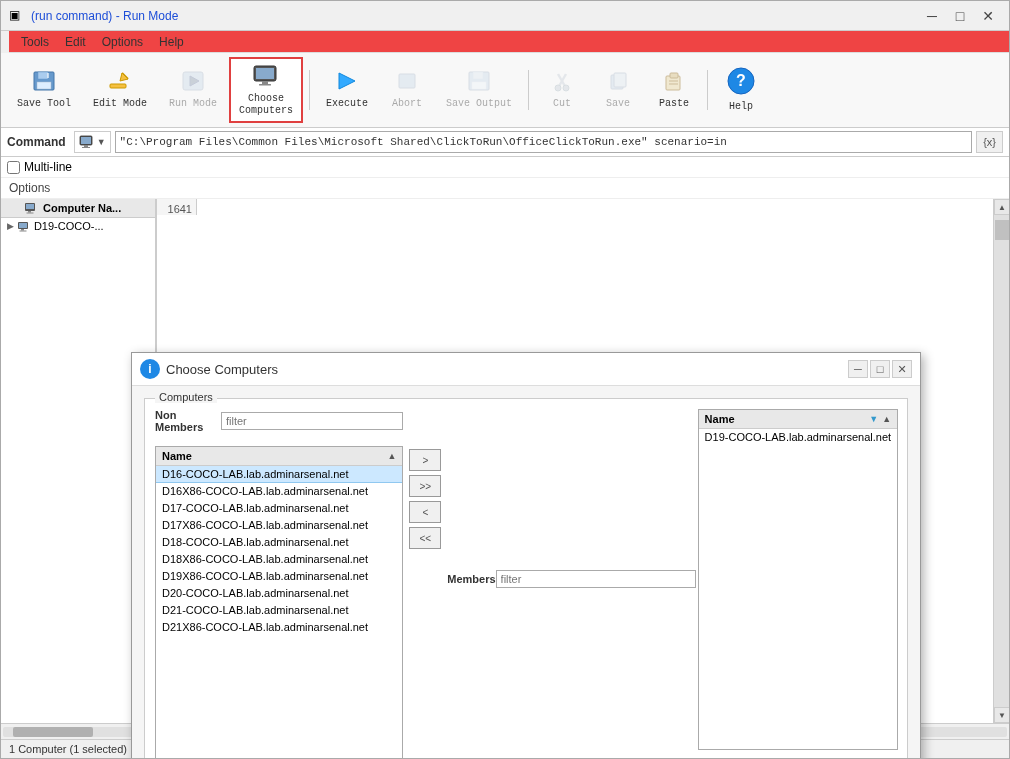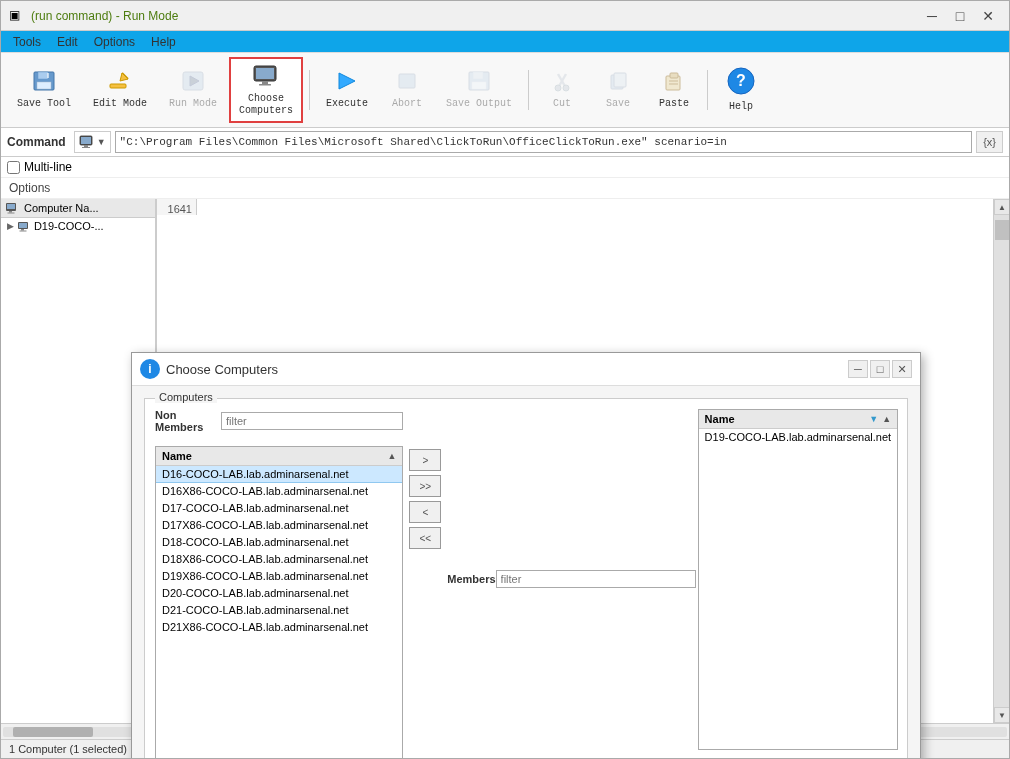--- a/index.html
+++ b/index.html
@@ -9,36 +9,37 @@
     .title-bar {
       background: #f0f0f0;
       height: 30px;
       display: flex;
       align-items: center;
       padding: 0 8px;
       border-bottom: 1px solid #ccc;
       user-select: none;
     }
     .title-bar-icon { width: 16px; height: 16px; margin-right: 6px; }
-    .title-bar-text { flex: 1; font-size: 12px; color: #4d7c0f; }
+    .title-bar-text { flex: 1; font-size: 12px; color: #1d4ed8; }
     .title-bar-controls { display: flex; gap: 2px; }
     .title-bar-btn {
       width: 26px; height: 20px; border: none; background: transparent;
       cursor: pointer; font-size: 14px; display: flex; align-items: center;
       justify-content: center; color: #444;
     }
 
     
     .menu-bar {
-      background: #0ea5e9;
+      background: #ef4444;
       height: 22px;
       display: flex;
       align-items: center;
       padding: 0 4px;
       border-bottom: 1px solid #ddd;
+      margin-left: 8px;
     }
     .menu-item {
       padding: 2px 8px;
       cursor: pointer;
       font-size: 12px;
       color: #333;
     }
 
     
     .toolbar {
@@ -107,23 +108,23 @@
     .left-panel {
       width: 155px;
       border-right: 1px solid #ccc;
       background: #fff;
       overflow: hidden;
       display: flex;
       flex-direction: column;
     }
     .panel-header {
       background: #e8e8e8;
-      padding: 3px 5px;
+      padding: 3px 24px;
       font-size: 11px;
-      font-weight: normal;
+      font-weight: bold;
       border-bottom: 1px solid #ccc;
       display: flex;
       align-items: center;
       gap: 4px;
     }
     .computer-list { flex: 1; overflow-y: auto; }
     .computer-item {
       display: flex; align-items: center; gap: 4px;
       padding: 2px 6px; cursor: pointer; font-size: 11px;
     }

